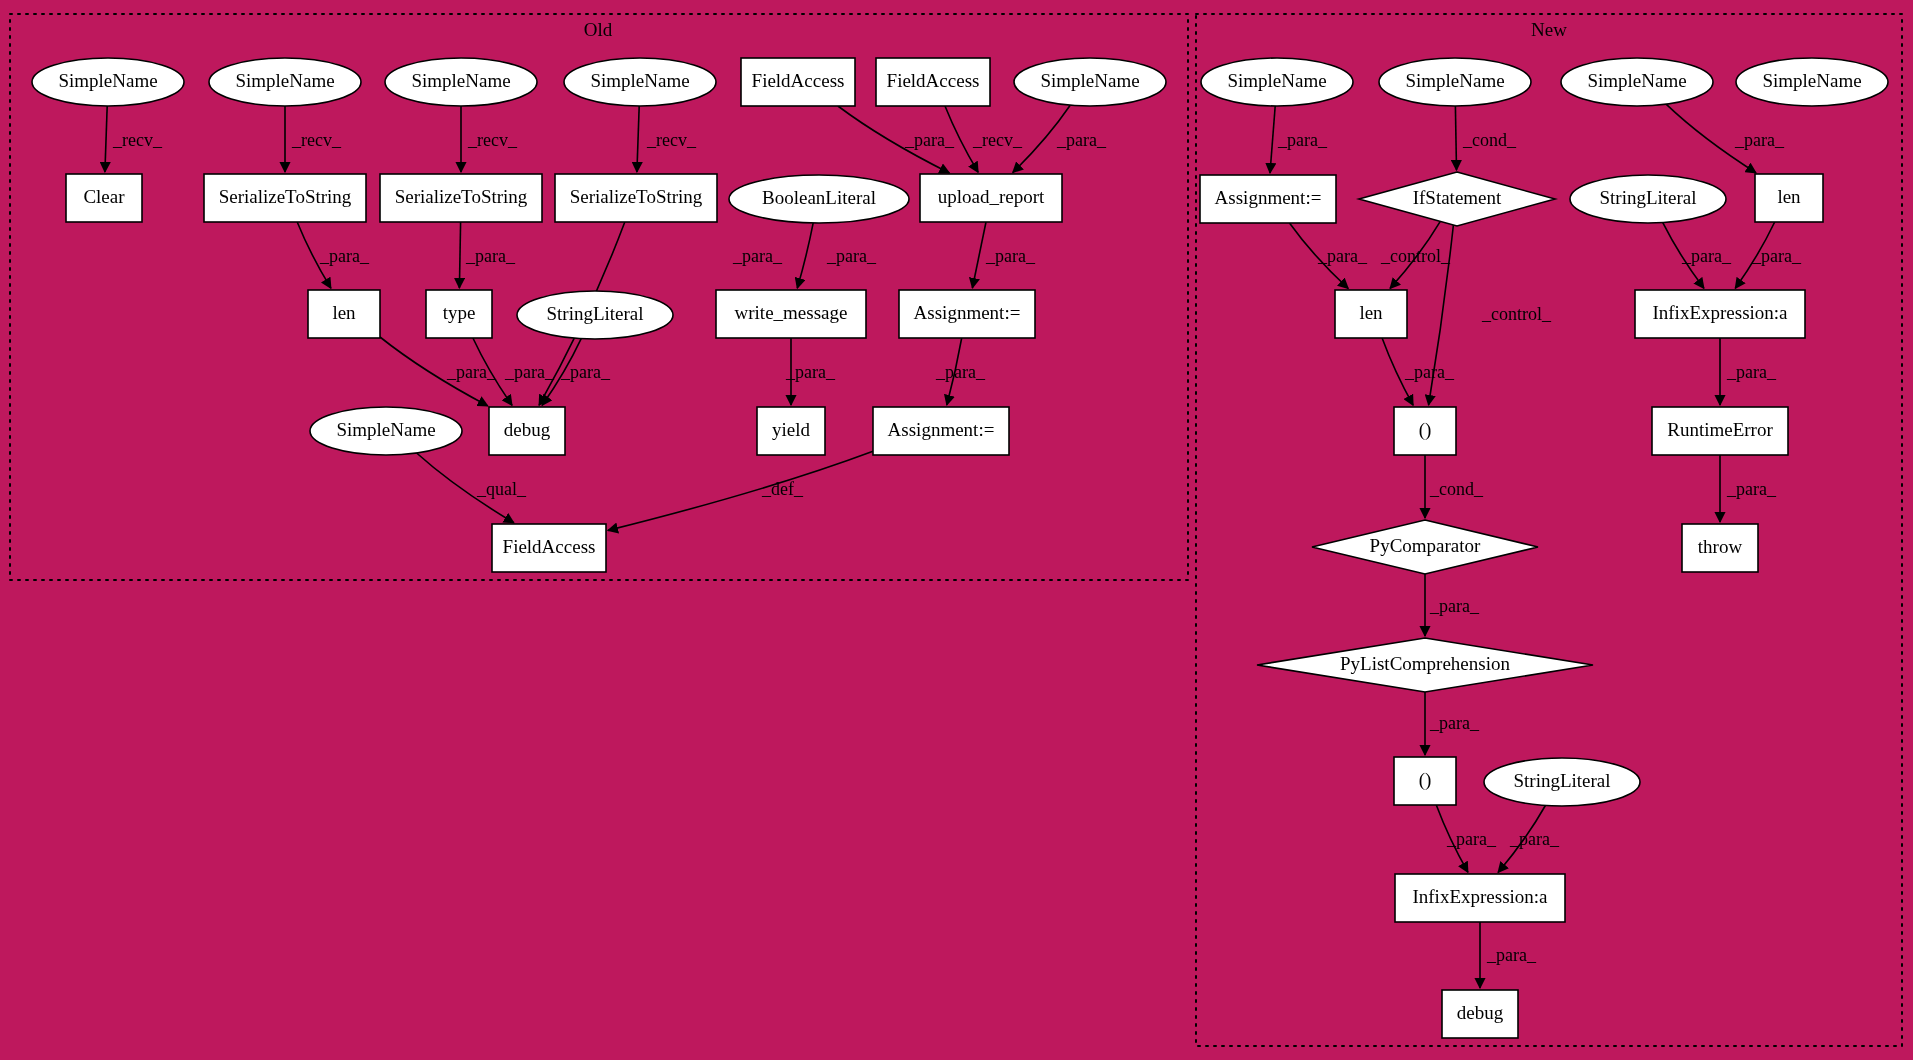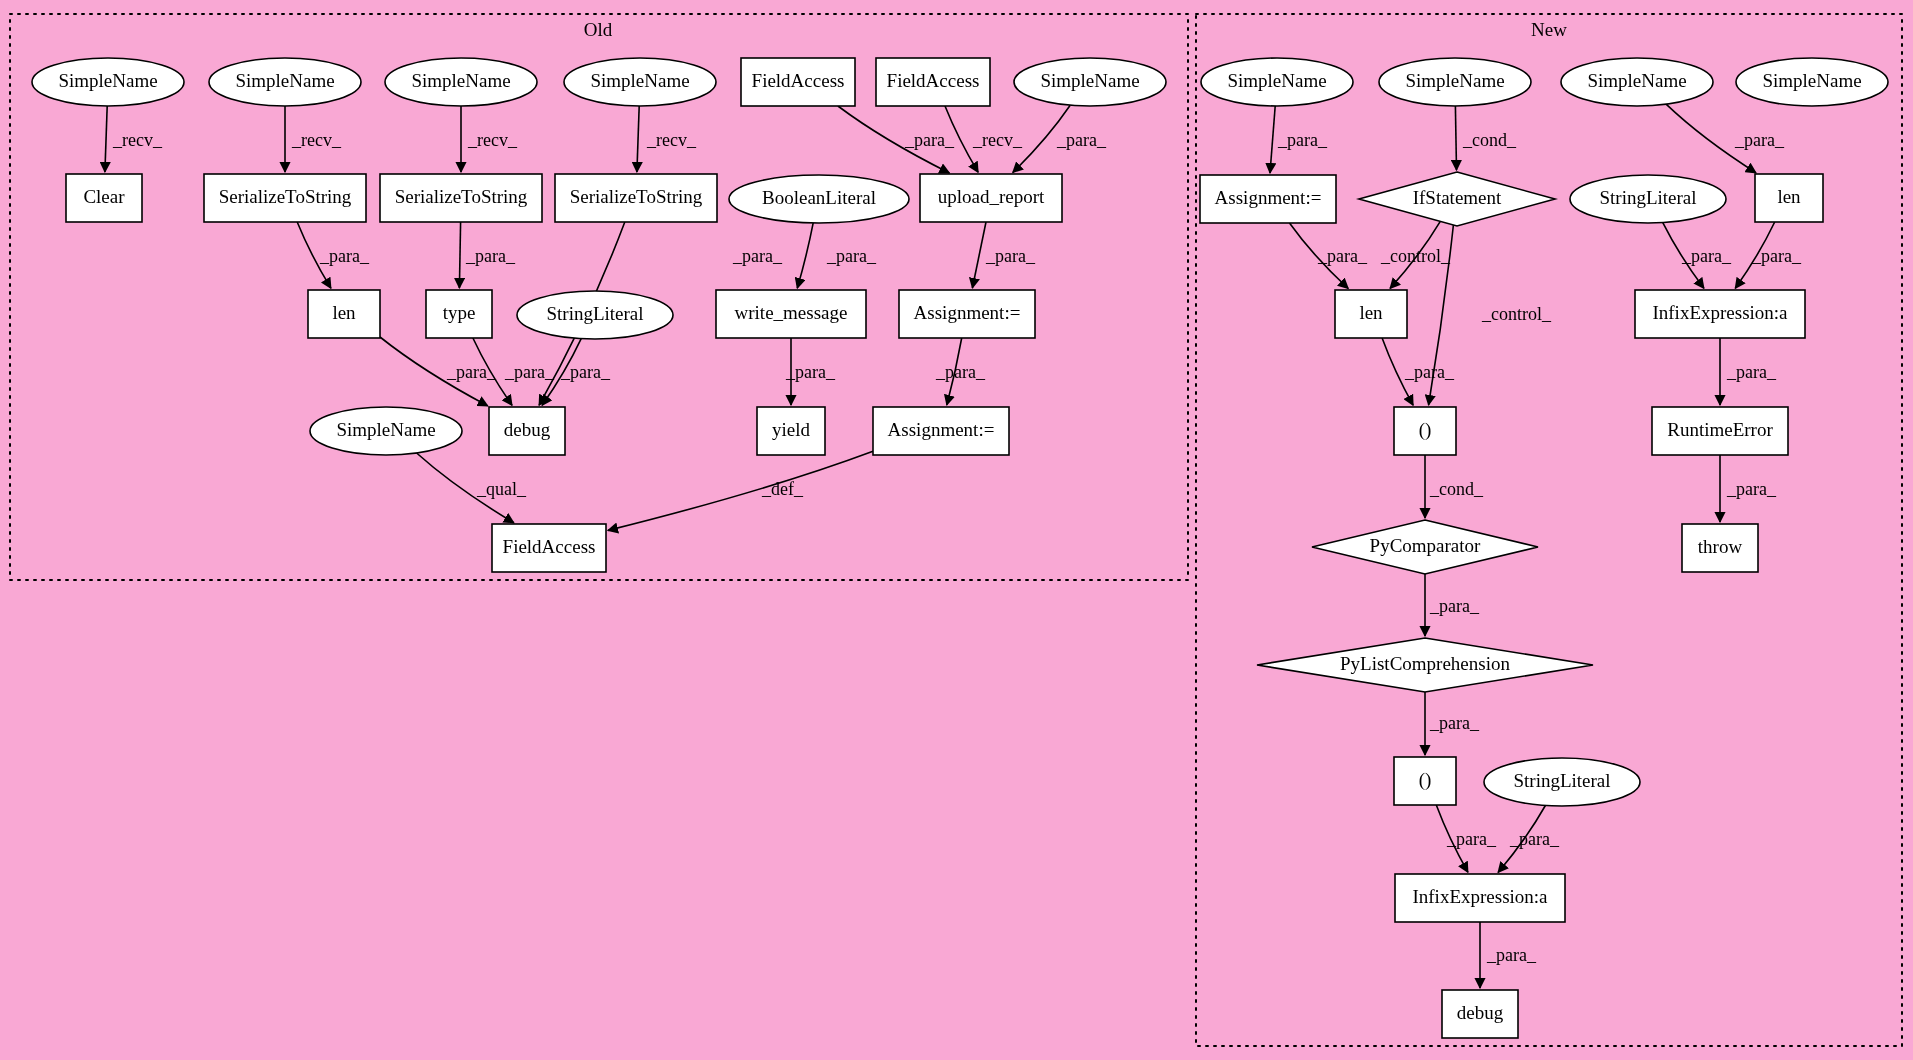--- a/index.html
+++ b/index.html
@@ -7,21 +7,21 @@
     padding: 0;
     background: #ffffff;
   }
   body {
     font-family: "Liberation Serif", "DejaVu Serif", serif;
   }
   #canvas-wrap {
     position: relative;
     width: 1913px;
     height: 1060px;
-    background: #f9a8d4;
+    background: #be185d;
     overflow: hidden;
   }
   svg#graph {
     display: block;
     width: 1913px;
     height: 1060px;
   }
   .node-shape {
     fill: #ffffff;
     stroke: #000000;

